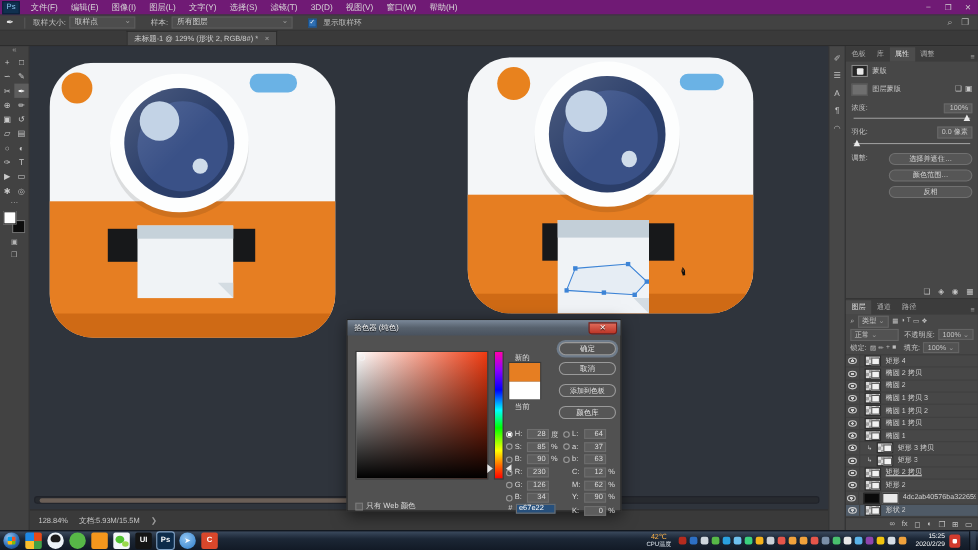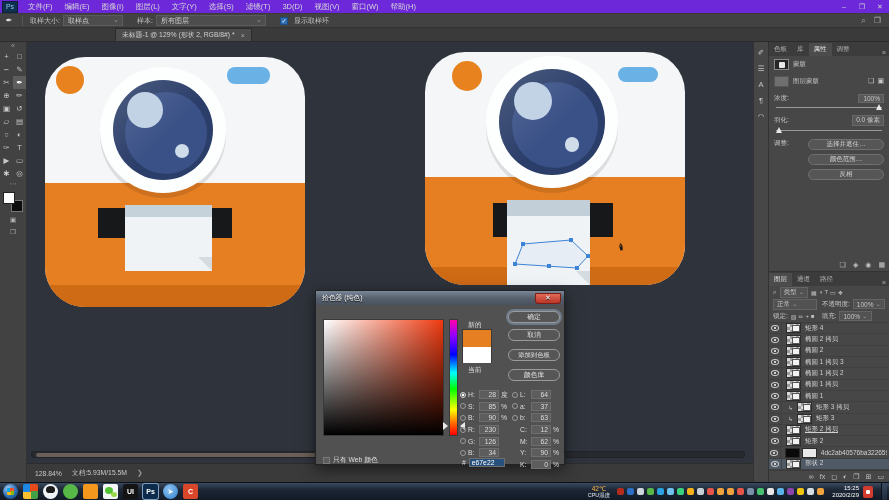--- a/index.html
+++ b/index.html
@@ -1,21 +1,21 @@
 <!DOCTYPE html>
 <html><head>
 <meta charset="utf-8">
 <style>
   * { margin:0; padding:0; box-sizing:border-box; }
   html,body { width:889px; height:500px; overflow:hidden; background:#222;
     font-family:"Liberation Sans","DejaVu Sans",sans-serif; }
   #app { position:relative; width:889px; height:500px; background:#2f343c; overflow:hidden; }
 
   
-  #menubar { position:absolute; left:0; top:0; width:889px; height:14px; background:#6d28d9;
+  #menubar { position:absolute; left:0; top:0; width:889px; height:14px; background:#701a75;
     display:flex; align-items:center; color:#d8d8d8; font-size:7.5px; border-bottom:1px solid #3a3a3a; }
   #ps-logo { width:16px; height:12px; background:#10304f; color:#8ec7f2; font-size:7px; display:flex;
     align-items:center; justify-content:center; margin:0 4px 0 2px; border:1px solid #0a2038; }
   .menu-item { padding:0 6px; white-space:nowrap; }
   #win-controls { margin-left:auto; display:flex; }
   .win-btn { width:18px; height:13px; display:flex; align-items:center; justify-content:center;
     color:#cfcfcf; font-size:7px; }
 
   
   #optionsbar { position:absolute; left:0; top:14px; width:889px; height:14px; background:#424242;

